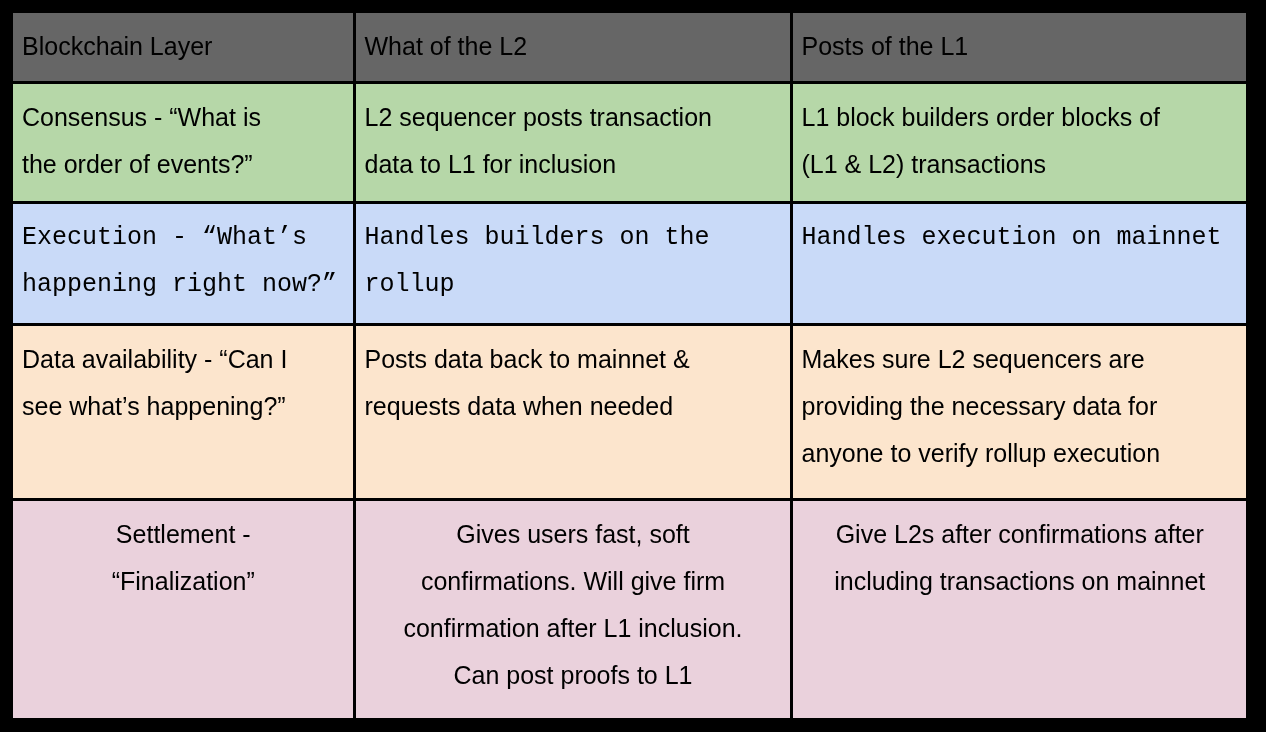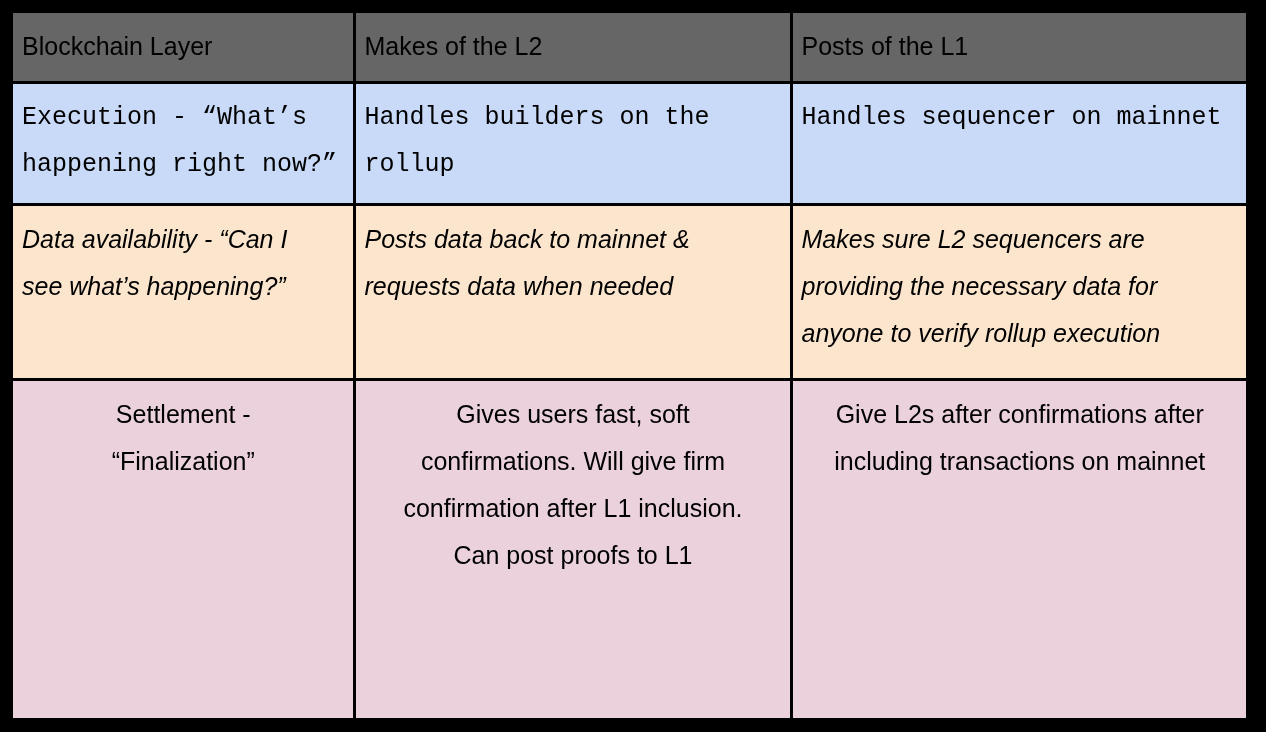--- a/index.html
+++ b/index.html
@@ -46,52 +46,60 @@
 
   thead th {
     background: #666666;
     color: #ffffff;
   }
   tr.header-row      { height: 69px; }
   tr.row-consensus         { height: 120px; }
   tr.row-consensus td      { background: #b6d7a8; }
   tr.row-execution         { height: 122px; }
   tr.row-execution td      { background: #c9daf8; font-family: Liberation Mono, monospace; }
-  tr.row-data-availability { height: 175px; font-style: italic; }
+  tr.row-data-availability { height: 175px; }
   tr.row-data-availability td { background: #fce5cd; }
   tr.row-settlement td     { background: #ead1dc; text-align: center; }
 
   col.col-layer { width: 341px; }
   col.col-l2    { width: 437px; }
   col.col-l1    { width: 455px; }
 </style>
 </head>
 <body>
 
 <div class="frame">
   <table class="layers">
     <colgroup>
       <col class="col-layer">
       <col class="col-l2">
       <col class="col-l1">
     </colgroup>
     <thead>
       <tr class="header-row">
         <th>Blockchain Layer</th>
-        <th>Makes of the L2</th>
+        <th>What of the L2</th>
         <th>Posts of the L1</th>
       </tr>
     </thead>
     <tbody>
+      <tr class="row-consensus">
+        <td>Consensus - “What is
+the order of events?”</td>
+        <td>L2 sequencer posts transaction
+data to L1 for inclusion</td>
+        <td>L1 block builders order blocks of
+(L1 &amp; L2) transactions</td>
+      </tr>
       <tr class="row-execution">
         <td>Execution - “What’s
 happening right now?”</td>
         <td>Handles builders on the
 rollup</td>
-        <td>Handles sequencer on mainnet</td>
+        <td>Handles execution on mainnet</td>
       </tr>
       <tr class="row-data-availability">
         <td>Data availability - “Can I
 see what’s happening?”</td>
         <td>Posts data back to mainnet &amp;
 requests data when needed</td>
         <td>Makes sure L2 sequencers are
 providing the necessary data for
 anyone to verify rollup execution</td>
       </tr>

